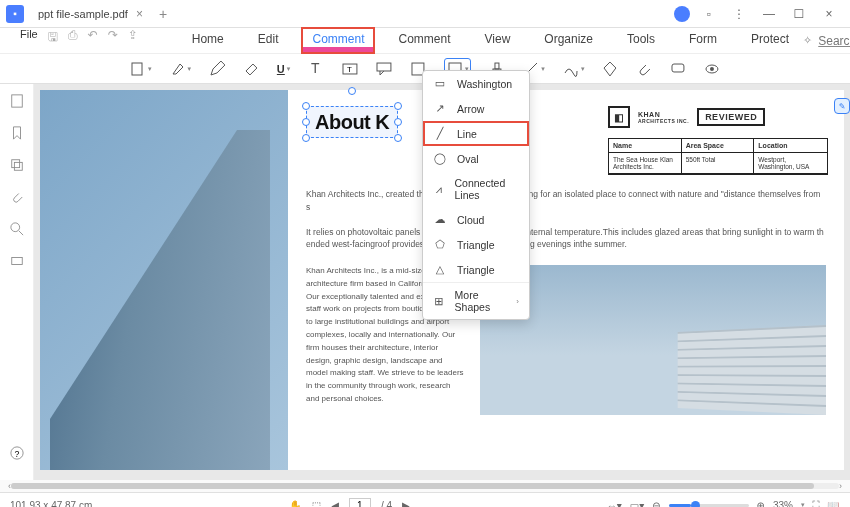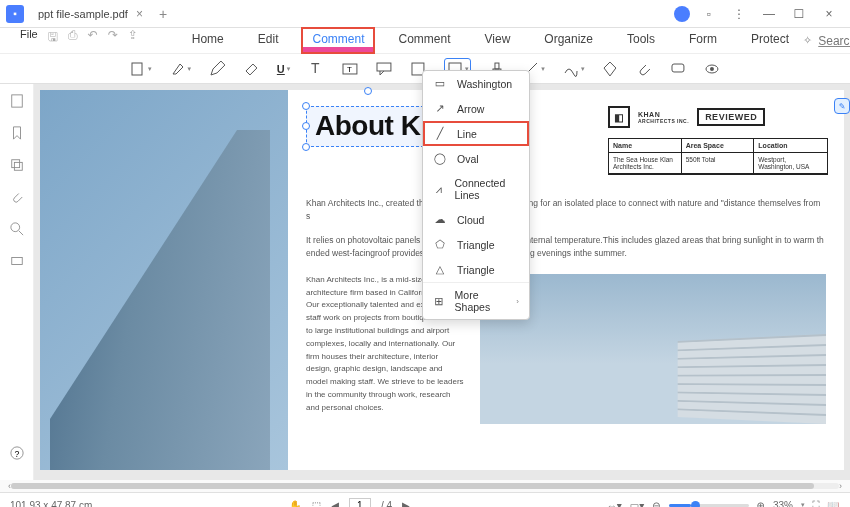--- a/index.html
+++ b/index.html
@@ -34,21 +34,21 @@
 .left-rail .rail-icon { width: 14px; height: 14px; color: #888; }
 .left-rail .help { margin-top: auto; margin-bottom: 20px; }
 
 .canvas-wrap { flex: 1; background: #e8e8e8; position: relative; padding: 6px 6px 0 6px; overflow: hidden; }
 .page { background: #fff; width: 100%; height: 380px; position: relative; display: flex; }
 .page-left-img { width: 248px; height: 100%; background: linear-gradient(135deg, #7da6c8 0%, #a8c5dc 100%); position: relative; overflow: hidden; }
 .building-shape { position: absolute; bottom: 0; left: 10px; width: 220px; height: 340px; background: linear-gradient(100deg, #4a6d8a 0%, #6b8ba3 40%, #8aa5bb 100%); clip-path: polygon(0 100%, 0 85%, 85% 0, 100% 0, 100% 100%); }
 .page-content { flex: 1; padding: 16px 18px 12px 18px; position: relative; }
 
 .title-box { position: relative; display: inline-block; border: 1px dashed #3b82f6; padding: 4px 8px; background: rgba(59,130,246,0.08); }
-h1 { font-size: 28px; font-weight: 800; letter-spacing: -0.5px; line-height: 1.1; color: #111; }
+h1 { font-size: 20px; font-weight: 800; letter-spacing: -0.5px; line-height: 1.1; color: #111; }
 h1 .under { border-bottom: 2px solid #111; }
 .sel-handle { position: absolute; width: 8px; height: 8px; background: #fff; border: 1px solid #3b82f6; border-radius: 50%; }
 .sh-tl { top: -5px; left: -5px; } .sh-tr { top: -5px; right: -5px; }
 .sh-bl { bottom: -5px; left: -5px; } .sh-br { bottom: -5px; right: -5px; }
 .sh-ml { top: 50%; left: -5px; margin-top: -4px; } .sh-mr { top: 50%; right: -5px; margin-top: -4px; }
 .sh-rot { top: -20px; left: 50%; margin-left: -4px; }
 
 .info-right { position: absolute; top: 16px; right: 16px; width: 220px; }
 .logo-row { display: flex; gap: 8px; align-items: center; margin-bottom: 10px; }
 .klogo { border: 2px solid #222; width: 22px; height: 22px; display: flex; align-items: center; justify-content: center; font-weight: bold; font-size: 10px; }

